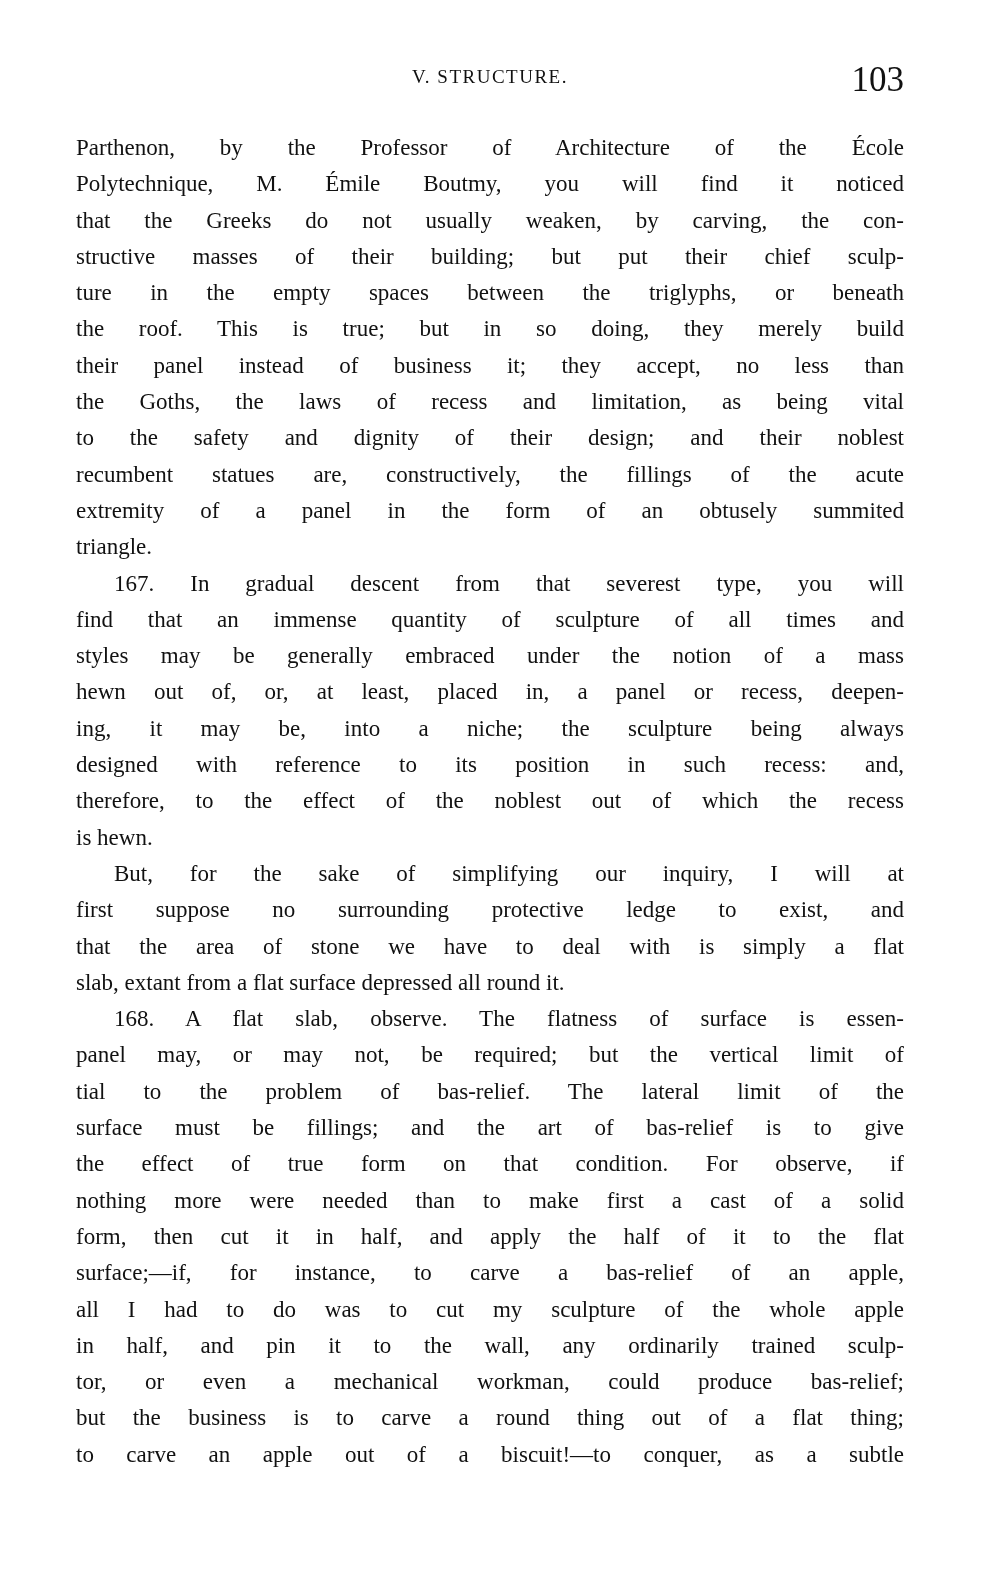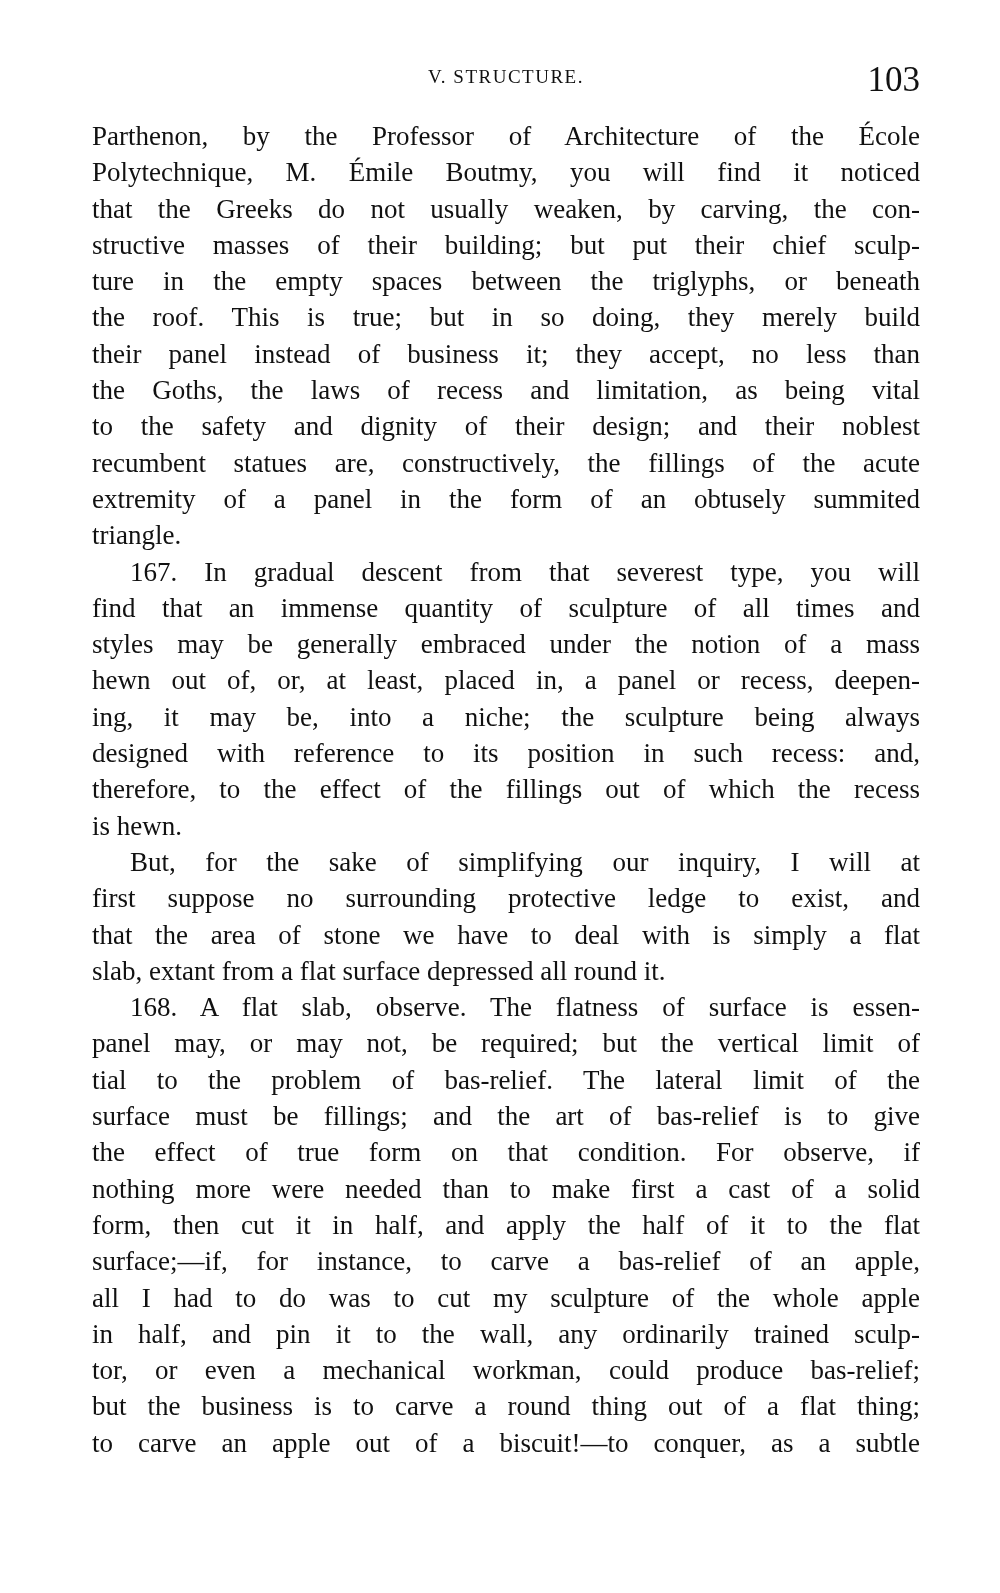--- a/index.html
+++ b/index.html
@@ -1,21 +1,21 @@
 <!DOCTYPE html>
 <html><head>
 <meta charset="utf-8">
 <style>
   html, body { margin: 0; padding: 0; background: #ffffff; }
   body { width: 1000px; height: 1593px; position: relative; overflow: hidden; }
-  .page { position: absolute; left: 92px; top: 60px; width: 828px; font-family: "Liberation Serif", "DejaVu Serif", serif; color: #111; }
+  .page { position: absolute; left: 76px; top: 60px; width: 828px; font-family: "Liberation Serif", "DejaVu Serif", serif; color: #111; }
   .header { position: relative; height: 40px; }
   .running-head { position: absolute; left: 0; right: 0; text-align: center; font-size: 19px; letter-spacing: 1.5px; font-variant: small-caps; top: 6px; }
   .page-number { position: absolute; right: 0; top: 0; font-size: 35px; }
-  .body { margin-top: 18px; font-size: 27px; line-height: 36.3px; text-align: justify; }
+  .body { margin-top: 30px; font-size: 23px; line-height: 36.3px; text-align: justify; }
   .line { display: block; text-align-last: justify; white-space: nowrap; }
   .line.last { text-align-last: left; }
   .indent { padding-left: 38px; font-family: Liberation Serif, serif; }
 </style>
 </head>
 <body>
 
 <div class="page">
   <div class="header">
     <div class="running-head">V. STRUCTURE.</div>
@@ -33,21 +33,21 @@
       <span class="line">to the safety and dignity of their design; and their noblest</span>
       <span class="line">recumbent statues are, constructively, the fillings of the acute</span>
       <span class="line">extremity of a panel in the form of an obtusely summited</span>
       <span class="line last">triangle.</span>
       <span class="line indent">167. In gradual descent from that severest type, you will</span>
       <span class="line">find that an immense quantity of sculpture of all times and</span>
       <span class="line">styles may be generally embraced under the notion of a mass</span>
       <span class="line">hewn out of, or, at least, placed in, a panel or recess, deepen-</span>
       <span class="line">ing, it may be, into a niche; the sculpture being always</span>
       <span class="line">designed with reference to its position in such recess: and,</span>
-      <span class="line">therefore, to the effect of the fillings out of which the recess</span>
+      <span class="line">therefore, to the effect of the noblest out of which the recess</span>
       <span class="line last">is hewn.</span>
       <span class="line indent">But, for the sake of simplifying our inquiry, I will at</span>
       <span class="line">first suppose no surrounding protective ledge to exist, and</span>
       <span class="line">that the area of stone we have to deal with is simply a flat</span>
       <span class="line last">slab, extant from a flat surface depressed all round it.</span>
       <span class="line indent">168. A flat slab, observe. The flatness of surface is essen-</span>
       <span class="line">panel may, or may not, be required; but the vertical limit of</span>
       <span class="line">tial to the problem of bas-relief. The lateral limit of the</span>
       <span class="line">surface must be fillings; and the art of bas-relief is to give</span>
       <span class="line">the effect of true form on that condition. For observe, if</span>

